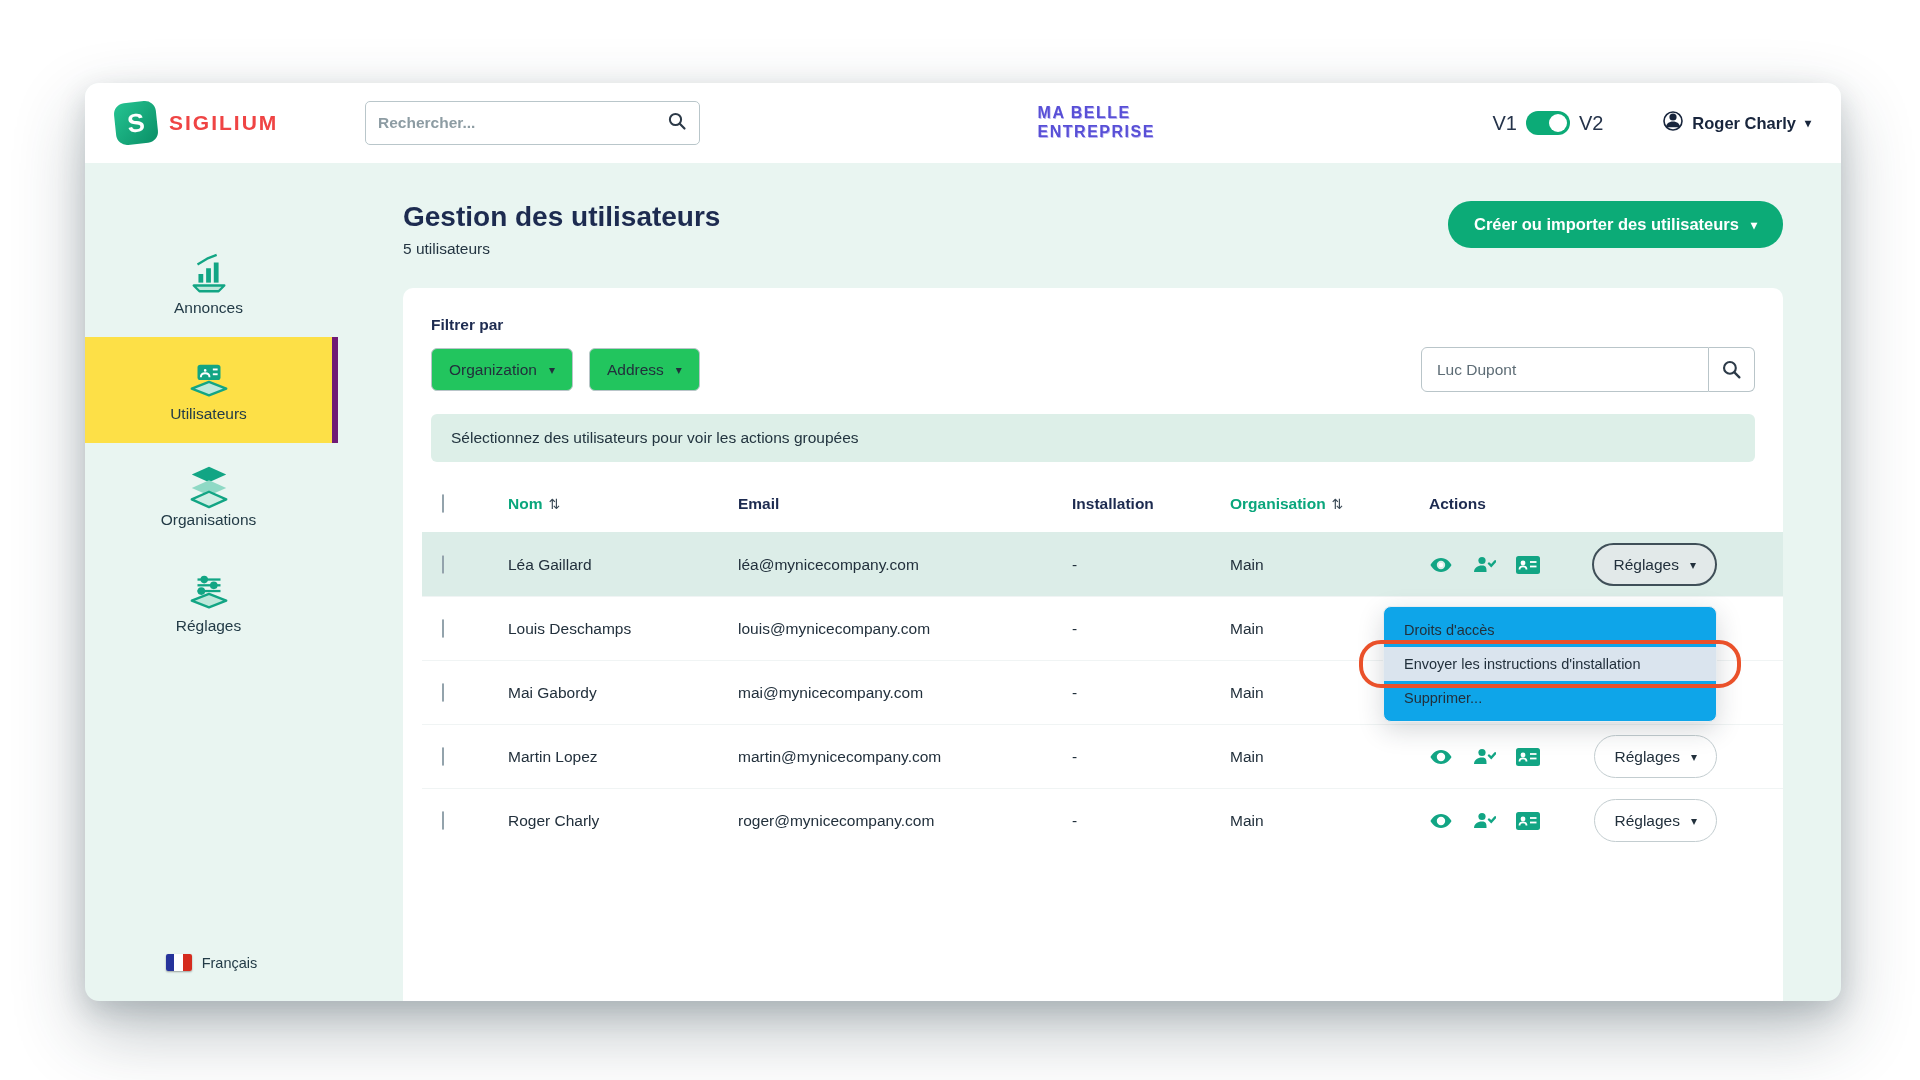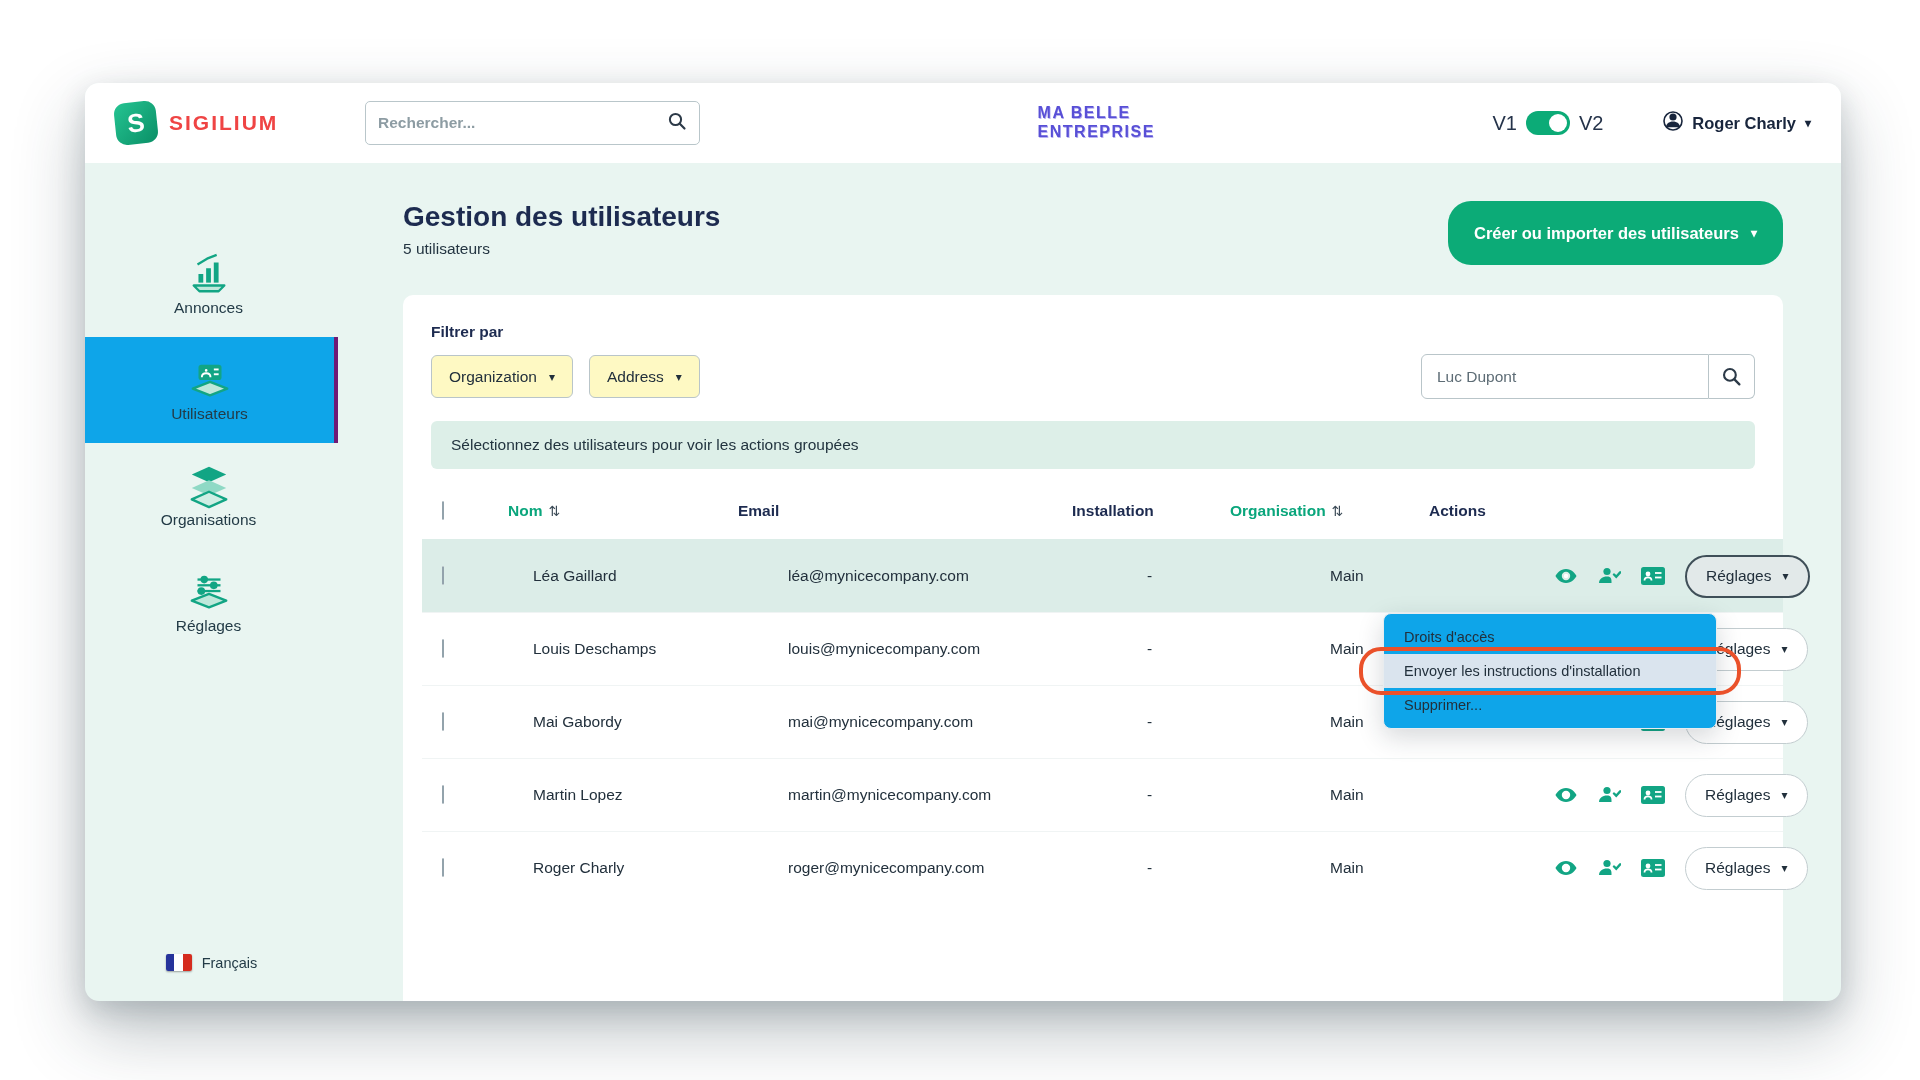--- a/index.html
+++ b/index.html
@@ -37,61 +37,61 @@
 
   .user-menu { display:flex; align-items:center; gap:9px; color:#18253c; font-size:16.5px; font-weight:700; }
   .caret { font-size:12px; line-height:1; color:inherit; }
 
   
   .app-body { flex:1; display:flex; min-height:0; }
 
   .sidebar { flex:0 0 253px; display:flex; flex-direction:column; padding-top:68px; }
   .side-item { display:flex; flex-direction:column; align-items:center; gap:2px; padding:20px 0;
     color:#233b47; font-size:15.5px; cursor:pointer; border-right:6px solid transparent; }
-  .side-item.active { background:#0ea5e9; border-right:4px solid #701a75; }
+  .side-item.active { background:#fde047; border-right:6px solid #701a75; }
   .side-item svg { display:block; }
   .lang-row { margin-top:auto; margin-bottom:30px; display:flex; align-items:center; justify-content:center; gap:10px;
     font-size:14.5px; color:#233b47; }
   .flag { width:26px; height:17px; display:flex; border-radius:2px; overflow:hidden; box-shadow:0 1px 2px rgba(0,0,0,.35); }
   .flag i { flex:1; }
 
   .main { flex:1; padding:0 58px 0 65px; display:flex; flex-direction:column; min-width:0; }
   .title-row { margin-top:38px; display:flex; align-items:flex-start; }
   .page-title { font-size:28px; font-weight:700; color:#1d2b50; }
   .subtitle { font-size:15.5px; color:#243542; margin-top:7px; }
-  .create-btn { margin-left:auto; height:64px; border:none; border-radius:23px; background:#0cab77; color:#fff;
+  .create-btn { margin-left:auto; height:47px; border:none; border-radius:23px; background:#0cab77; color:#fff;
     font-weight:700; font-size:16.5px; padding:0 26px; display:flex; align-items:center; gap:12px; cursor:pointer;
     font-family:inherit; }
 
   .content-card { margin-top:30px; background:#ffffff; border-radius:10px 10px 0 0; flex:1; position:relative; }
 
   .filter-section { padding:28px 28px 0; }
   .filter-label { font-weight:700; font-size:15.5px; color:#1d2b50; }
   .filter-row { margin-top:13px; display:flex; align-items:center; }
-  .dropdown-btn { height:43px; border:1px solid #b9c5c9; border-radius:6px; background:#fef9c3; padding:0 17px;
+  .dropdown-btn { height:43px; border:1px solid #b9c5c9; border-radius:6px; background:#22c55e; padding:0 17px;
     font-size:15.5px; color:#22303c; display:flex; align-items:center; gap:12px; margin-right:16px; cursor:pointer;
     font-family:inherit; }
   .user-search { margin-left:auto; display:flex; }
   .user-search input { width:288px; height:45px; border:1px solid #b9c5c9; border-radius:6px 0 0 6px; padding:0 15px;
     font-size:15.5px; color:#5d6c75; outline:none; }
   .user-search .search-btn { width:46px; height:45px; border:1px solid #b9c5c9; border-left:none;
     border-radius:0 6px 6px 0; background:#fff; display:grid; place-items:center; cursor:pointer; }
 
   .banner { margin:22px 28px 0; background:#ddefe8; border-radius:6px; height:48px; display:flex; align-items:center;
     padding:0 20px; font-size:15.5px; color:#22343f; }
 
   .table { margin-top:14px; }
   .trow, .thead {
     display:grid; grid-template-columns:66px 230px 334px 158px 199px 1fr;
     align-items:center; padding-left:20px;margin-left:19px;
   }
   .thead { height:56px; font-weight:700; font-size:15.5px; color:#1d2b50; }
   .thead .green { color:#0aa67c; }
   .sort-glyph { color:#3c4b57; font-weight:400; font-size:14px; margin-left:6px; }
-  .trow { height:73px; font-size:15.5px; color:#22303c; border-top:1px solid #f0f4f4;gap:25px; }
+  .trow { height:64px; font-size:15.5px; color:#22303c; border-top:1px solid #f0f4f4; }
   .trow.highlight { background:#dcede8; border-top-color:transparent; }
 
   .checkbox { width:19px; height:19px; border:1.6px solid #93a3ac; border-radius:4px; background:#fff; cursor:pointer; }
 
   .actions-cell { display:flex; align-items:center; gap:19px; padding-right:66px; }
   .icon-btn { background:none; border:none; padding:0; cursor:pointer; display:grid; place-items:center; }
   .settings-btn { margin-left:auto; height:43px; padding:0 19px; border-radius:22px; border:1px solid #c3cdd0;
     background:#fff; font-size:15.5px; color:#22303c; display:flex; align-items:center; gap:11px; cursor:pointer;
     font-family:inherit; white-space:nowrap; }
   .settings-btn.active { background:#e2e9e9; border:2px solid #3f4f58; }

